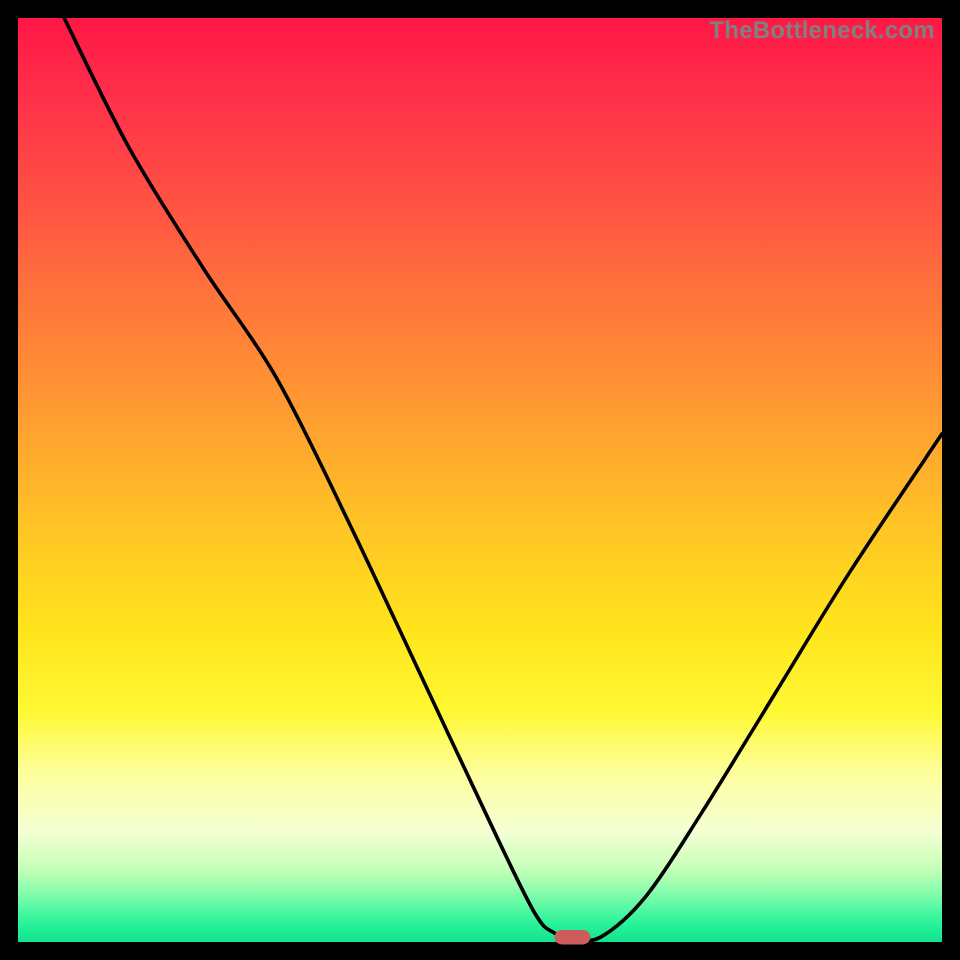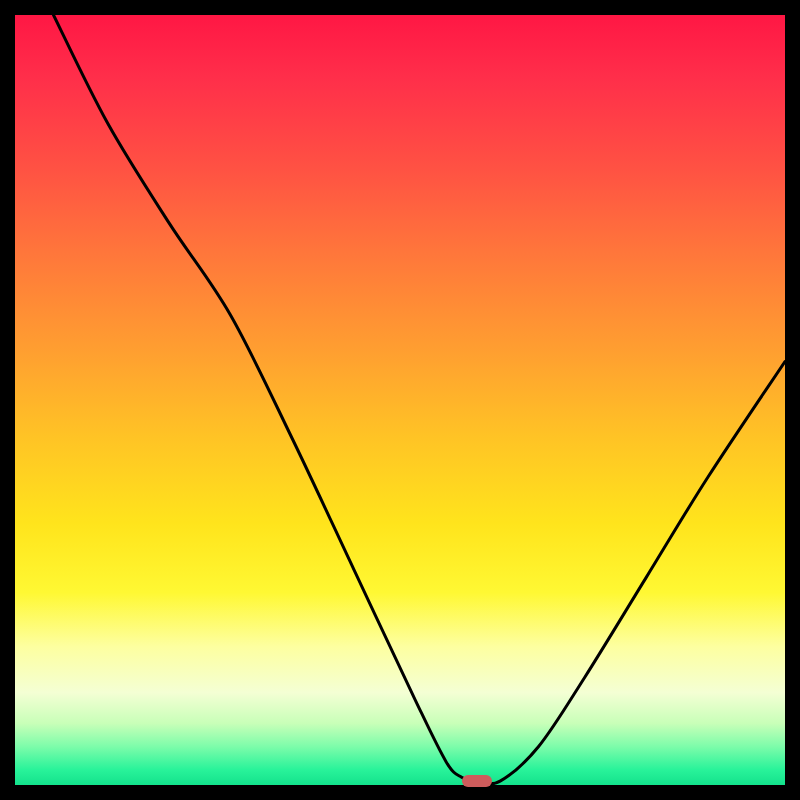--- a/index.html
+++ b/index.html
@@ -70,13 +70,14 @@
 </style>
 </head>
 <body>
 
 <div class="frame">
   <div class="gradient"></div>
   <svg class="curve" viewBox="0 0 770 770" preserveAspectRatio="none">
     <path fill="none" stroke="#000" stroke-width="3" stroke-linecap="round" d="M 38.5 0 C 47.483333333333334 17.966666666666658 73.14999999999999 73.14999999999995 92.39999999999999 107.79999999999995 C 111.64999999999999 142.44999999999996 133.46666666666667 175.81666666666663 154 207.89999999999998 C 174.53333333333333 239.98333333333332 195.0666666666667 264.3666666666667 215.60000000000002 300.3 C 236.13333333333335 336.23333333333335 256.66666666666663 381.15 277.2 423.5 C 297.73333333333335 465.85 318.26666666666665 510.76666666666665 338.8 554.4 C 359.33333333333337 598.0333333333333 385 653.2166666666666 400.40000000000003 685.3 C 415.80000000000007 717.3833333333333 423.50000000000006 734.0666666666666 431.20000000000005 746.9 C 438.90000000000003 759.7333333333333 441.46666666666664 759.0916666666666 446.59999999999997 762.3 C 451.7333333333333 765.5083333333333 455.5833333333333 765.5083333333333 462 766.15 C 468.4166666666667 766.7916666666666 474.83333333333337 771.925 485.1 766.15 C 495.3666666666667 760.375 509.48333333333335 748.825 523.6 731.5 C 537.7166666666667 714.175 551.8333333333333 690.4333333333334 569.8 662.2 C 587.7666666666667 633.9666666666667 610.8666666666667 595.4666666666667 631.4 562.1 C 651.9333333333333 528.7333333333333 669.9 497.93333333333334 693 462 C 716.1 426.06666666666666 757.1666666666666 365.74999999999994 770 346.49999999999994"></path>
   </svg>
   <div class="marker" style="left: 462px; top: 766.15px; background: rgb(205, 92, 92);"></div>
+  <div class="watermark">TheBottleneck.com</div>
 </div>
 
 </body></html>

